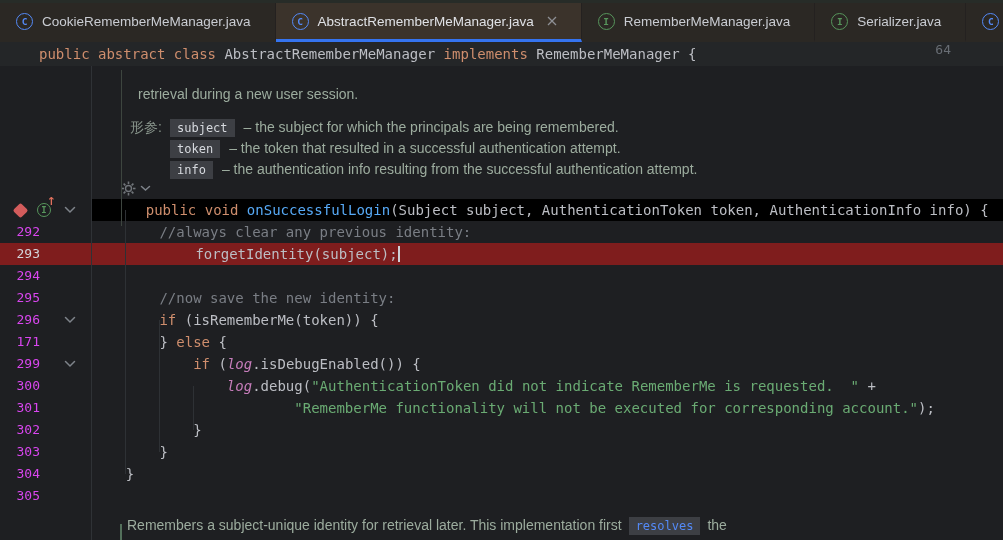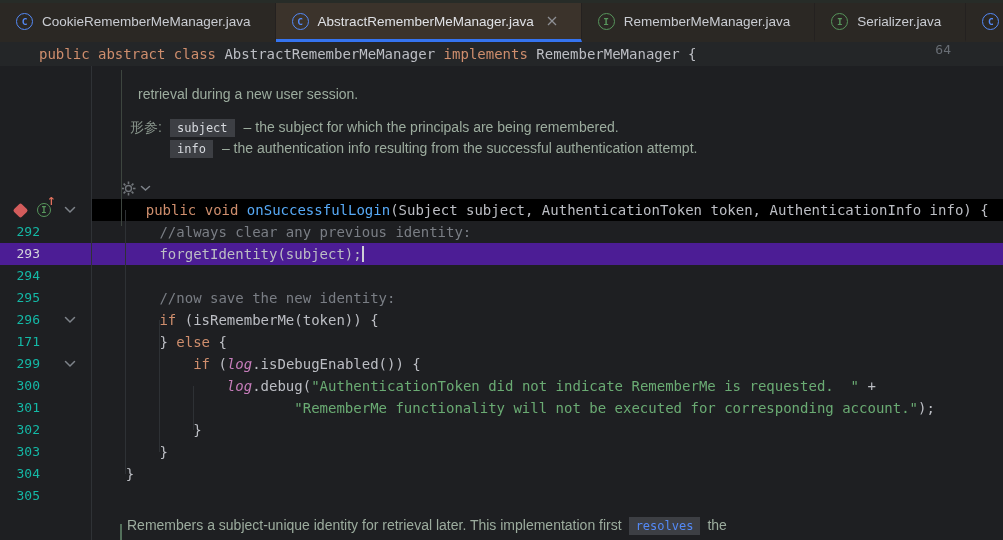--- a/index.html
+++ b/index.html
@@ -39,23 +39,23 @@
   .params .plabel{color:#87938A;width:40px;}
   .chip{display:inline-block;font:12px/16px "DejaVu Sans Mono",monospace;color:#D6D9DE;background:#3D3F44;
         border-radius:0;padding:1px 7px;margin-right:9px;}
   .pdesc{color:#9CAC9E;}
   
   .inlay-row{position:relative;height:22px;}
   .inlay-gear{position:absolute;left:121px;top:4px;}
   .inlay-chev{position:absolute;left:140px;top:8px;}
   
   .crow{display:flex;height:22px;}
-  .crow.caretline{background:#4c1d95;}
+  .crow.caretline{background:#7f1d1d;gap:36px;}
   .gut{position:relative;flex:0 0 92px;width:92px;}
-  .num{position:absolute;right:52px;top:0;font:13px/22px "DejaVu Sans Mono",monospace;color:#14b8a6;}
+  .num{position:absolute;right:52px;top:0;font:13px/22px "DejaVu Sans Mono",monospace;color:#d946ef;}
   .caretline .num{color:#D3D5DB;}
   .fold{position:absolute;left:64px;top:7px;line-height:0;}
   .bpt{position:absolute;left:15px;top:6px;width:11px;height:11px;background:#D35C5C;border-radius:2px;
        transform:rotate(45deg);}
   .impl{position:absolute;left:37px;top:4px;width:14px;height:14px;border:1.3px solid #57965C;border-radius:50%;
         color:#57965C;font:bold 9px/12px "DejaVu Sans Mono",monospace;text-align:center;box-sizing:border-box;}
   .implArrow{position:absolute;top:-8px;right:-6px;color:#E0705C;font-size:11px;font-family:"DejaVu Sans",sans-serif;}
   .cl{flex:1;white-space:pre;}
   .cl.mline{background:#000000;padding-left:20px;}
   .caret{display:inline-block;width:2px;height:16px;background:#CED0D6;vertical-align:-3px;}
@@ -110,20 +110,24 @@
     <div class="doc-guide-top"></div>
     <div class="gutter-sep"></div>
 
     <div class="doc-block">
       <p class="doc-line1">retrieval during a new user session.</p>
       <table class="params">
           <tbody id="params-body">
             <tr>
               <td class="plabel">形参:</td>
               <td><span class="chip">subject</span><span class="pdesc">– the subject for which the principals are being remembered.</span></td>
+            </tr>
+            <tr>
+              <td class="plabel"></td>
+              <td><span class="chip">token</span><span class="pdesc">– the token that resulted in a successful authentication attempt.</span></td>
             </tr>
             <tr>
               <td class="plabel"></td>
               <td><span class="chip">info</span><span class="pdesc">– the authentication info resulting from the successful authentication attempt.</span></td>
             </tr>
           </tbody>
         </table>
     </div>
 
     <div class="inlay-row">

